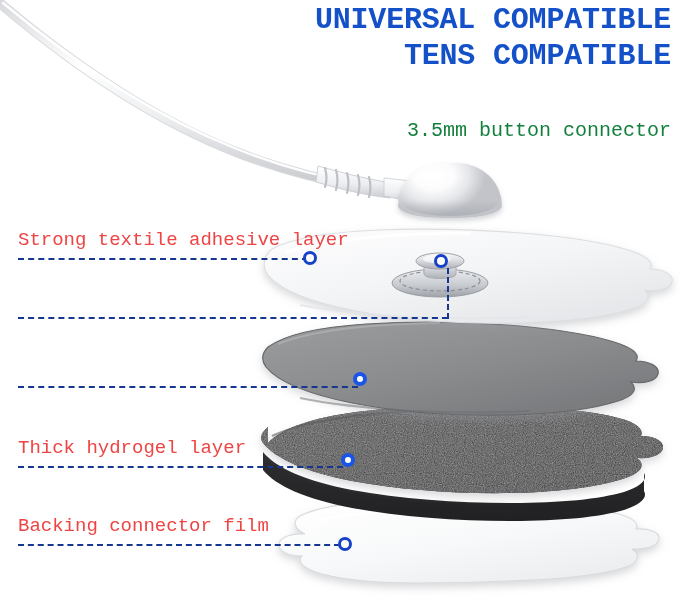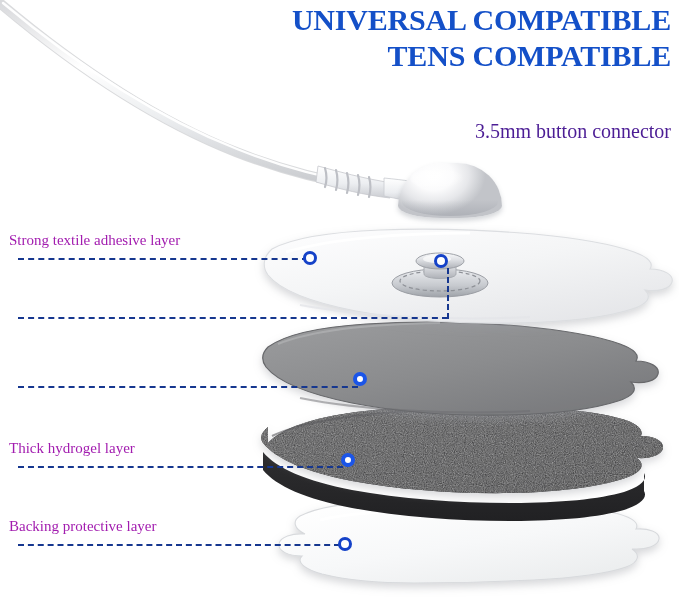--- a/index.html
+++ b/index.html
@@ -6,21 +6,21 @@
     margin: 0;
     padding: 0;
     background: #ffffff;
   }
   #page {
     position: relative;
     width: 679px;
     height: 599px;
     background: #ffffff;
     overflow: hidden;
-    font-family: Liberation Serif, serif;
+    font-family: Liberation Mono, monospace;
   }
 
   
   .headline {
     position: absolute;
     right: 8px;
     top: 2px;
     width: 450px;
     text-align: right;
     font-weight: bold;
@@ -32,30 +32,30 @@
   .headline .hl-line { display: block; white-space: nowrap; }
 
   .subtitle {
     position: absolute;
     right: 8px;
     top: 118px;
     width: 450px;
     text-align: right;
     font-size: 20px;
     line-height: 26px;
-    color: #4c1d95;
+    color: #15803d;
   }
 
   
   .callout-label {
     position: absolute;
-    left: 9px;
-    font-size: 15px;
+    left: 18px;
+    font-size: 19px;
     line-height: 20px;
-    color: #a21caf;
+    color: #ef4444;
     white-space: nowrap;
   }
 
   
   .leader {
     position: absolute;
     left: 18px;
     height: 0;
     border-top: 2px dashed #16378f;
   }
@@ -340,17 +340,17 @@
   <div class="leader-v" style="left:447px; top:268px; height:51px;"></div>
   <div class="marker" style="left:434px; top:254px;"></div>
 
   <div class="leader" style="top:386px; width:340px;"></div>
   <div class="marker solid" style="left:353px; top:372px;"></div>
 
   <div class="callout-label" style="top:438px;text-align:center;">Thick hydrogel layer</div>
   <div class="leader" style="top:466px; width:325px;"></div>
   <div class="marker solid" style="left:341px; top:453px;"></div>
 
-  <div class="callout-label" style="top:516px;">Backing protective layer</div>
+  <div class="callout-label" style="top:516px;">Backing connector film</div>
   <div class="leader" style="top:544px; width:322px;"></div>
   <div class="marker" style="left:338px; top:537px;"></div>
 
 </div>
 
 </body></html>

